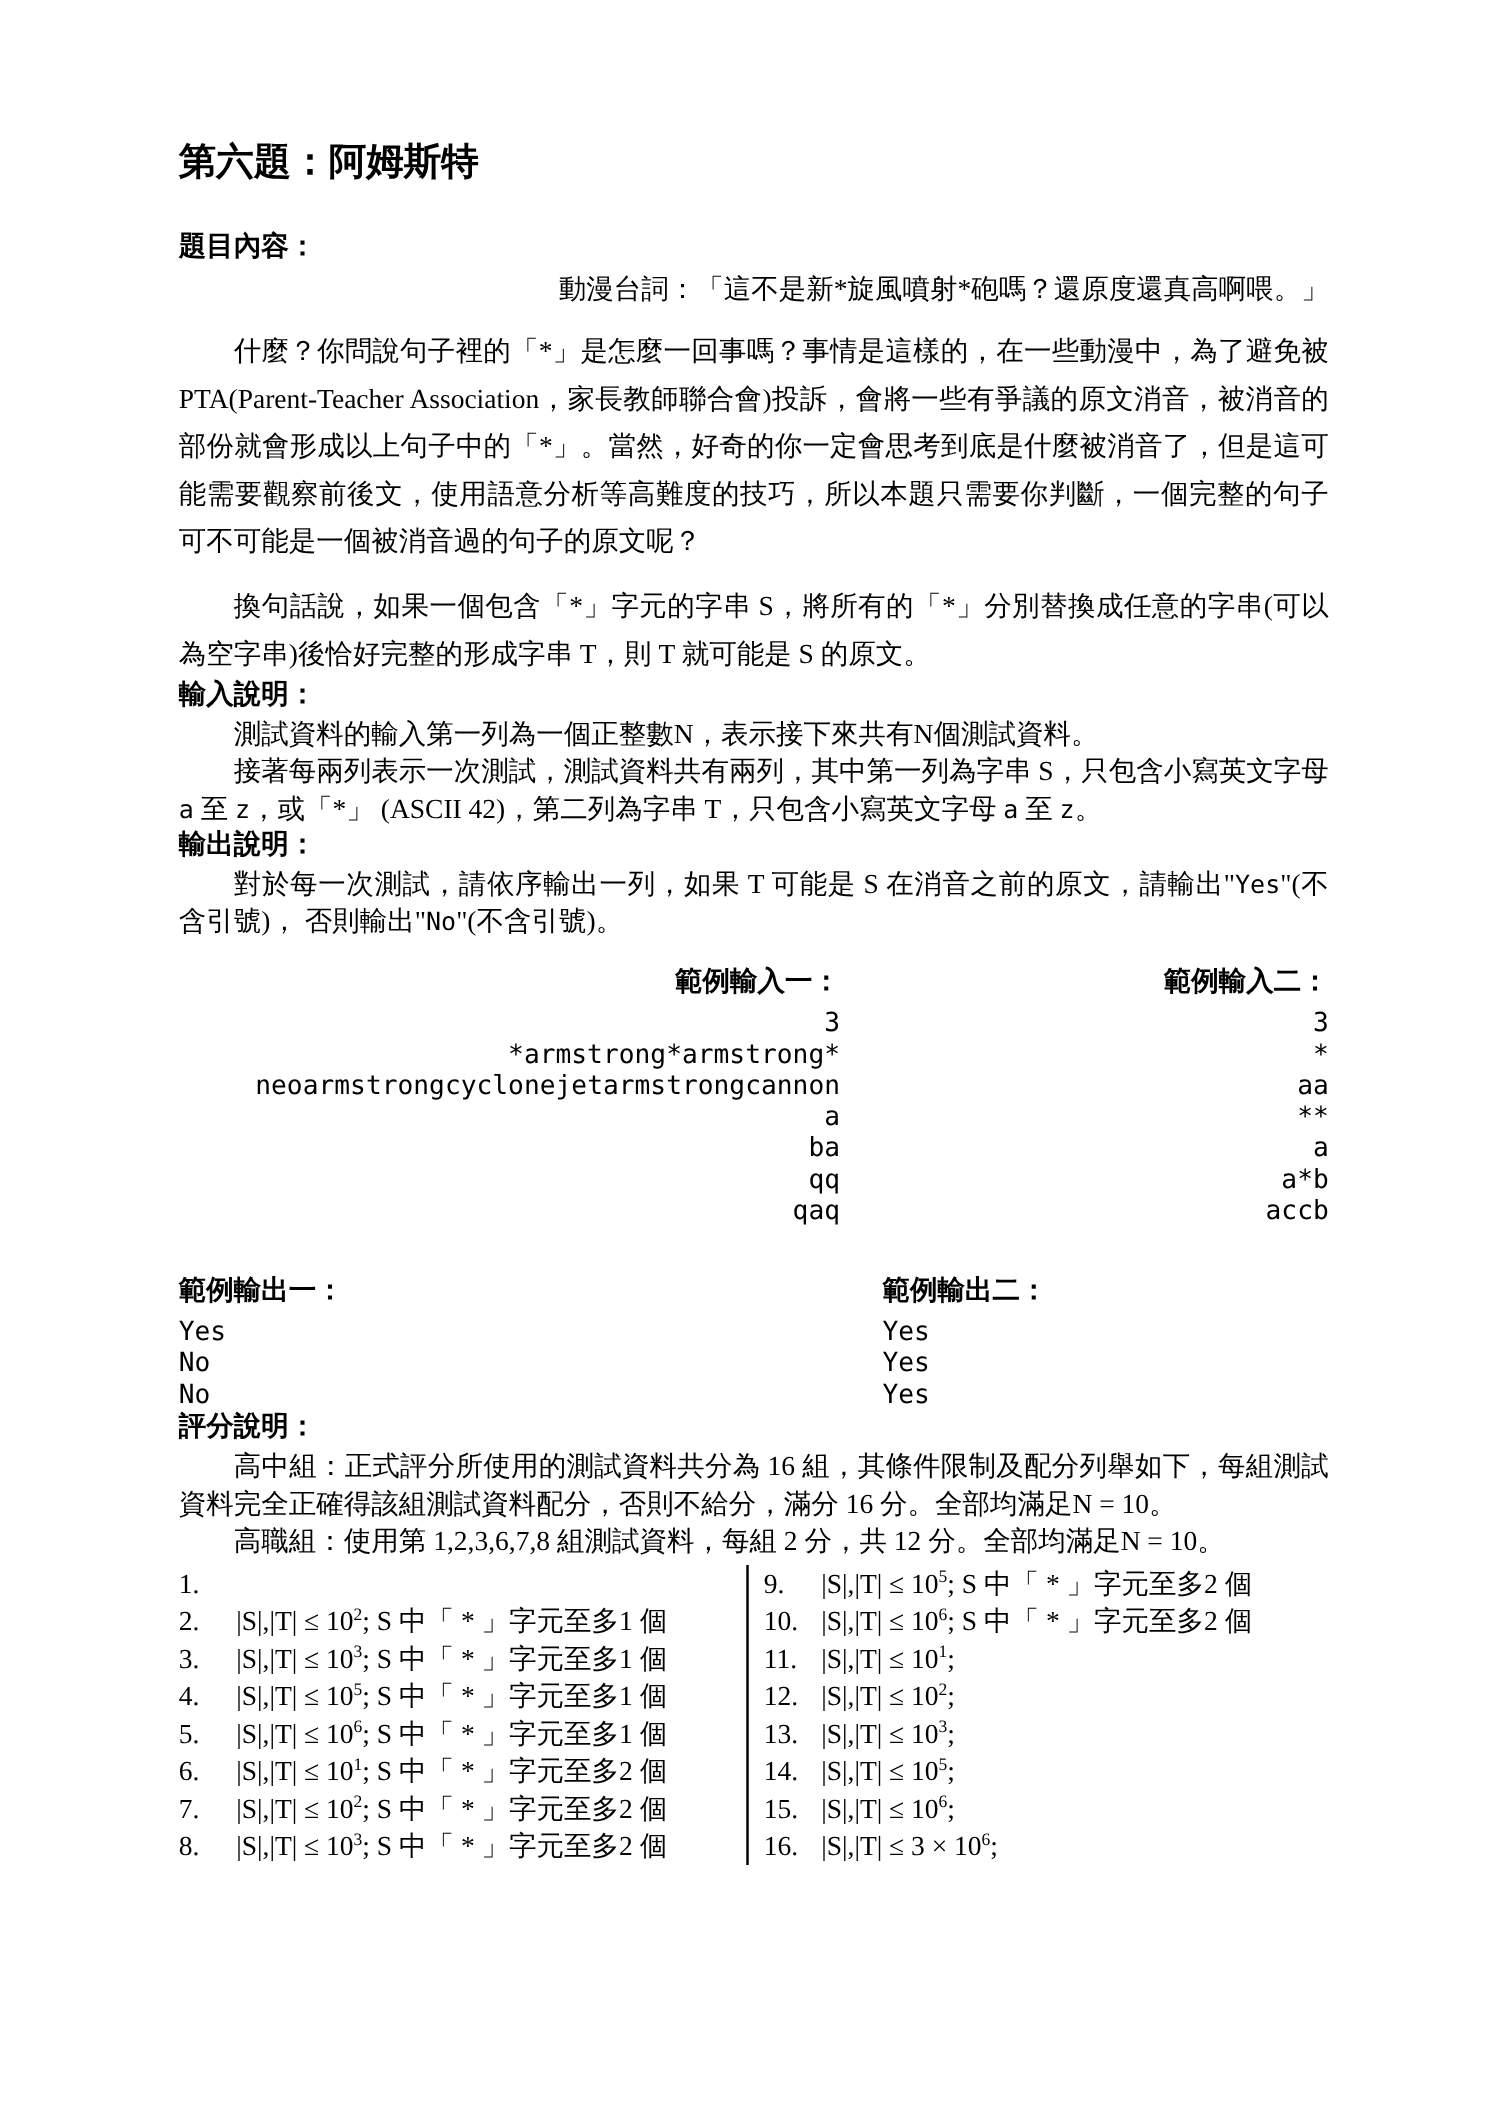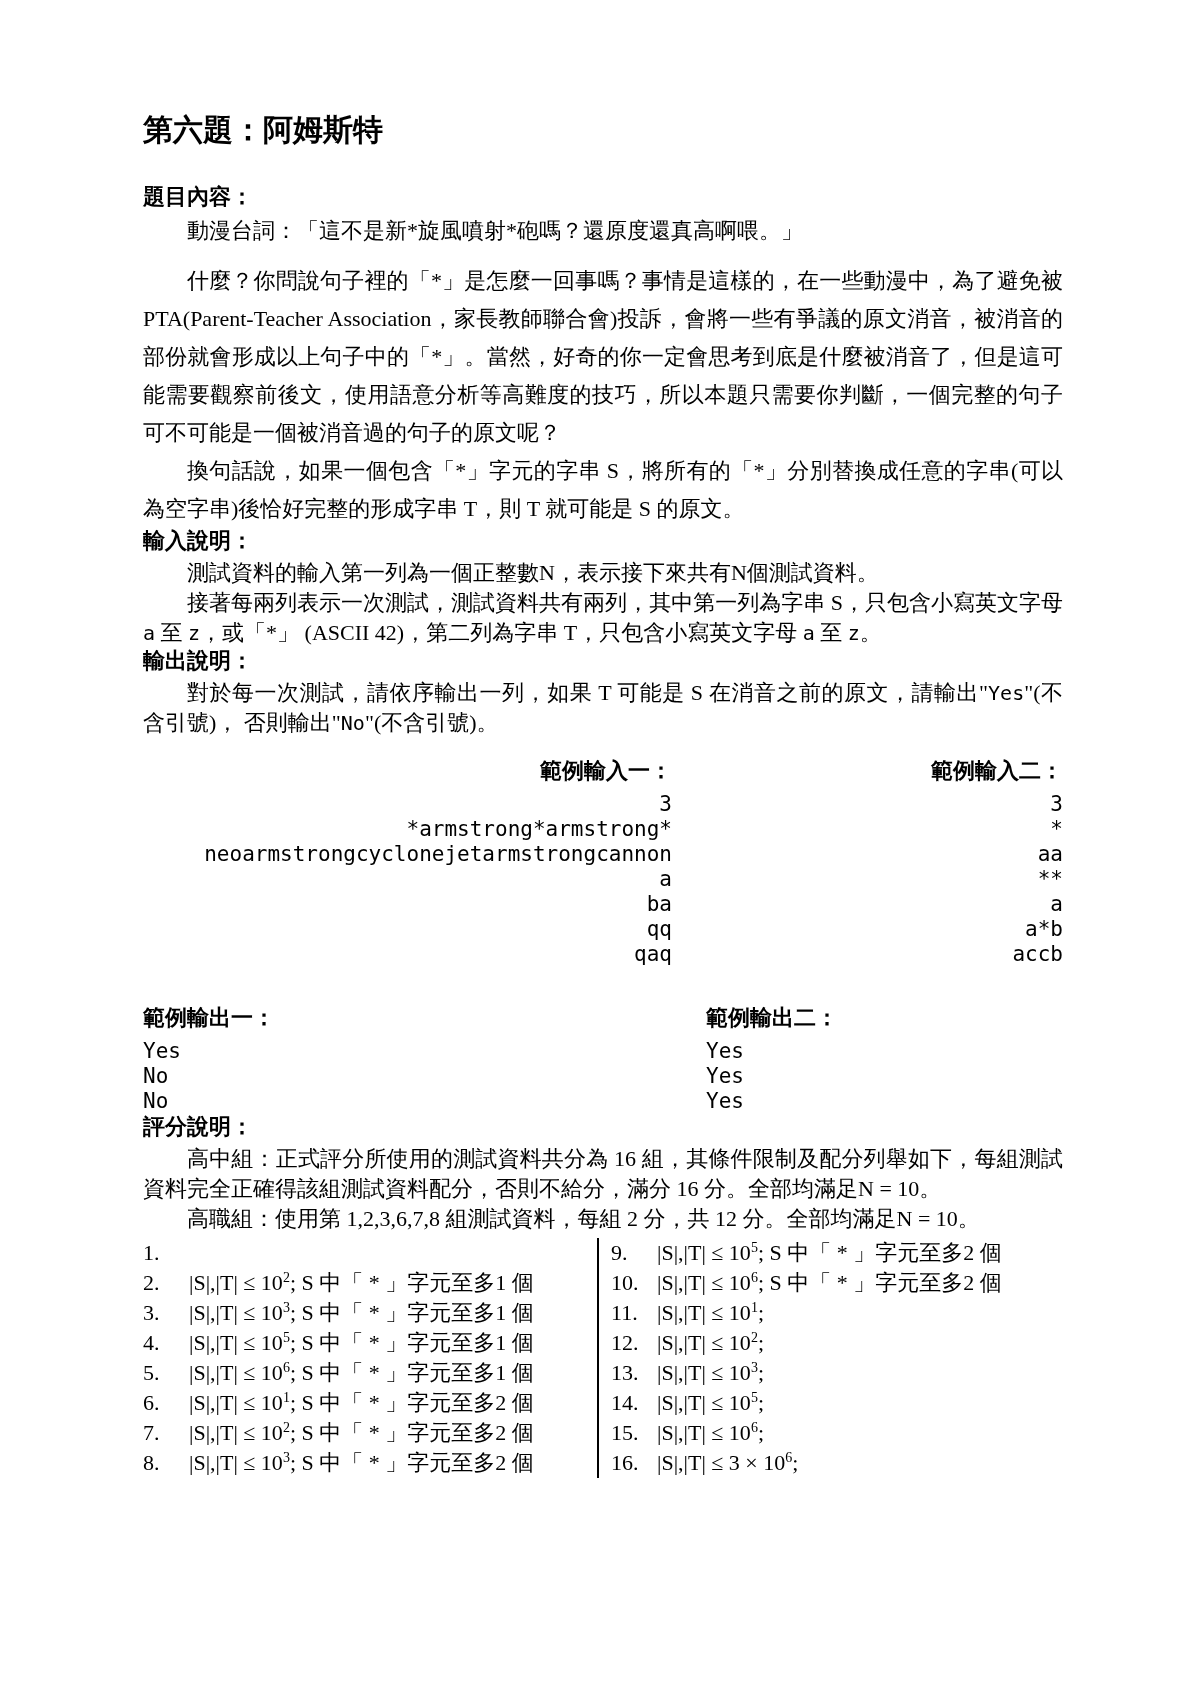--- a/index.html
+++ b/index.html
@@ -11,23 +11,23 @@
     padding:96px 127px 0 143px;
     overflow:hidden;
     font-family:"Liberation Serif","DejaVu Serif",serif;
     font-size:22px;
   }
   h1.doc-title{font-size:30px;line-height:36px;font-weight:700;margin:16px 0 36px;}
   h2.sec{font-size:22px;line-height:30px;font-weight:700;margin:0;font-family:Liberation Mono, monospace;}
   p{margin:0;}
   .body-p{line-height:38px;text-align:justify;text-indent:2em;}
   .tight-p{line-height:30px;text-align:justify;text-indent:2em;}
-  .quote{line-height:34px;text-indent:2em;}
+  .quote{line-height:34px;text-indent:2em;text-align:right;}
   .mt14{margin-top:14px;}
-  .mt2{margin-top:0;}
+  .mt2{margin-top:14px;}
   .mt6{margin-top:6px;}
   .mt20{margin-top:20px;text-align:right;}
   .mt25{margin-top:25px;}
   .mt38{margin-top:38px;gap:34px;}
   .m{font-family:"DejaVu Sans Mono","Liberation Mono",monospace;font-size:20px;}
   .two-col{display:grid;grid-template-columns:529px 1fr;}
   .sample-pre{
     margin:4px 0 0;
     font-family:"DejaVu Sans Mono","Liberation Mono",monospace;
     font-size:21px;line-height:25px;white-space:pre;

